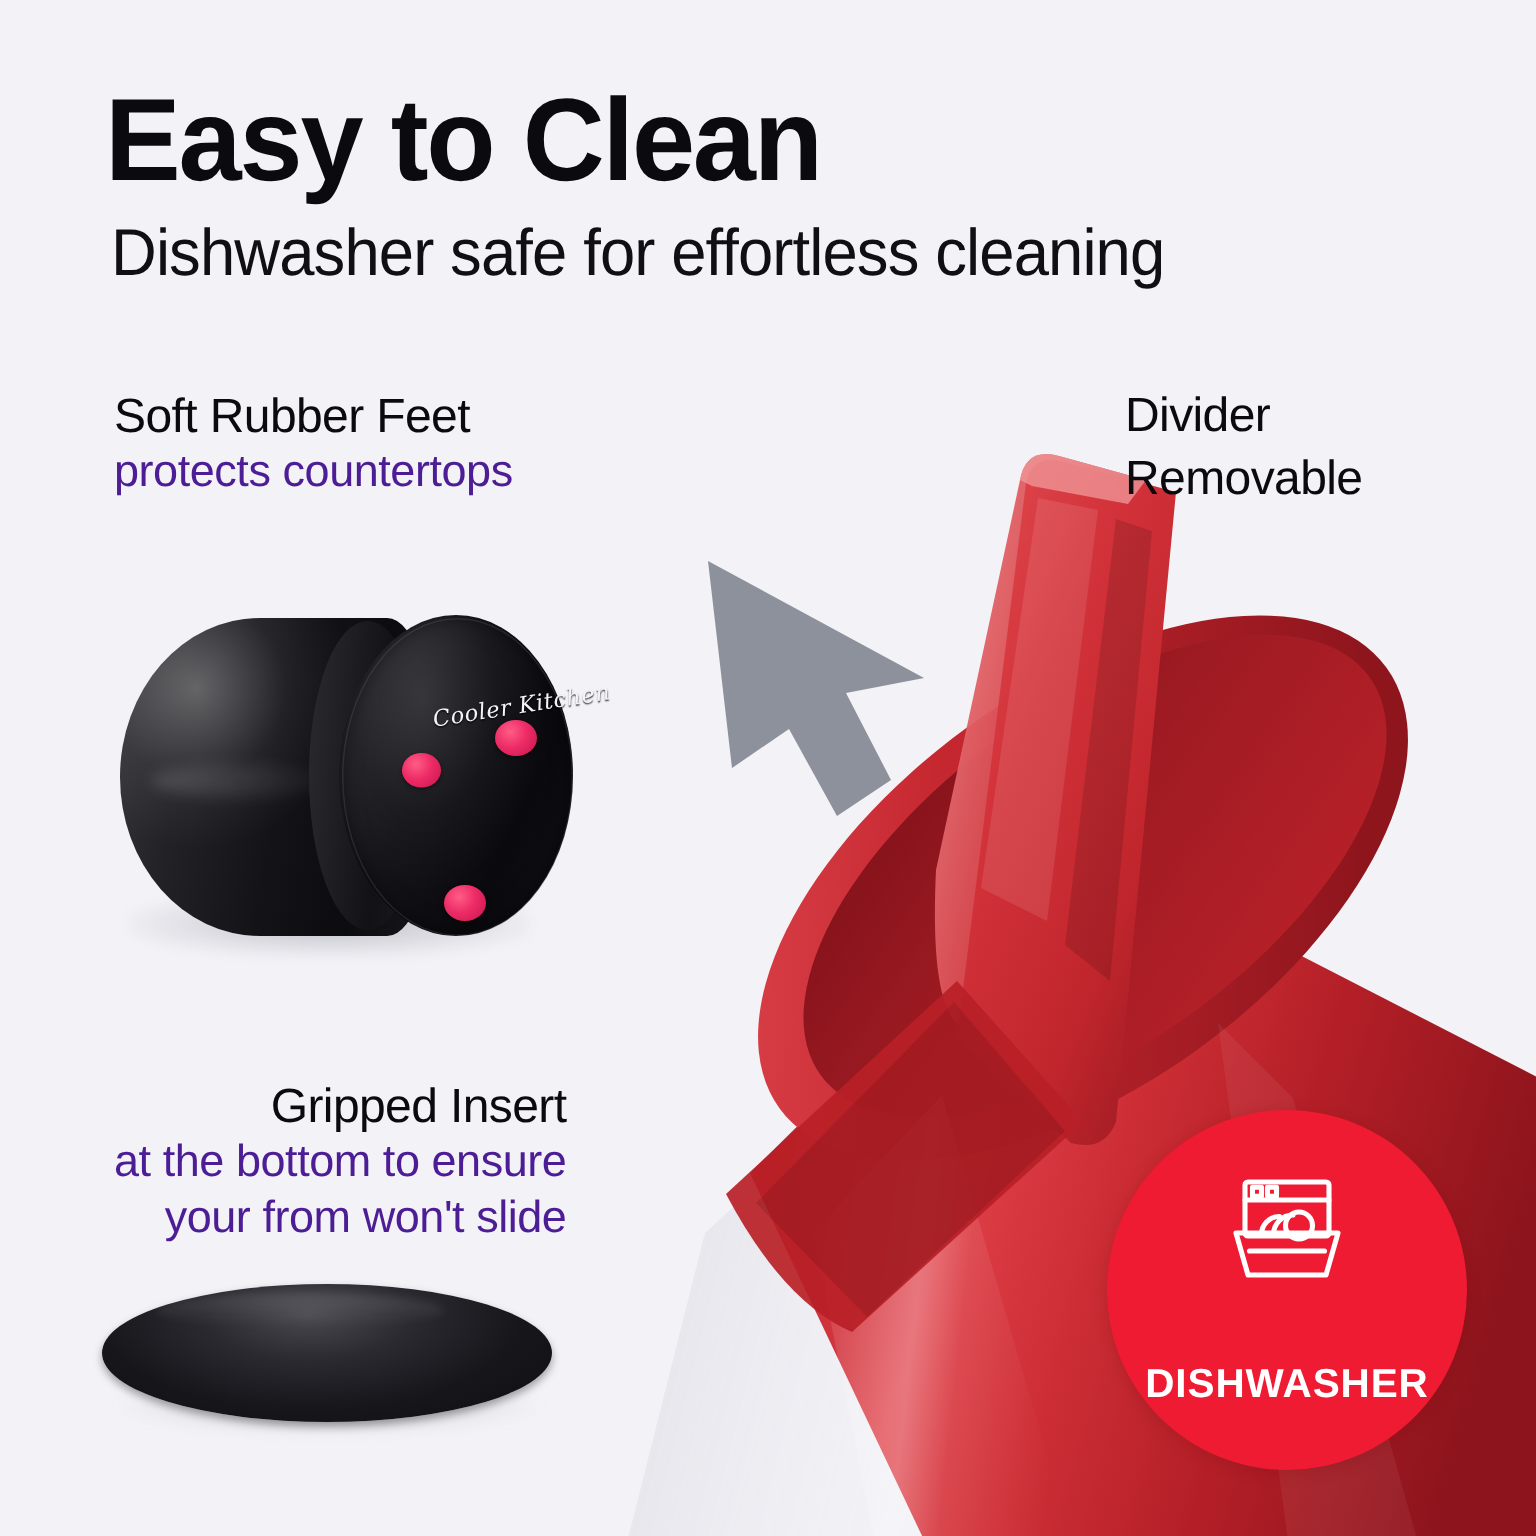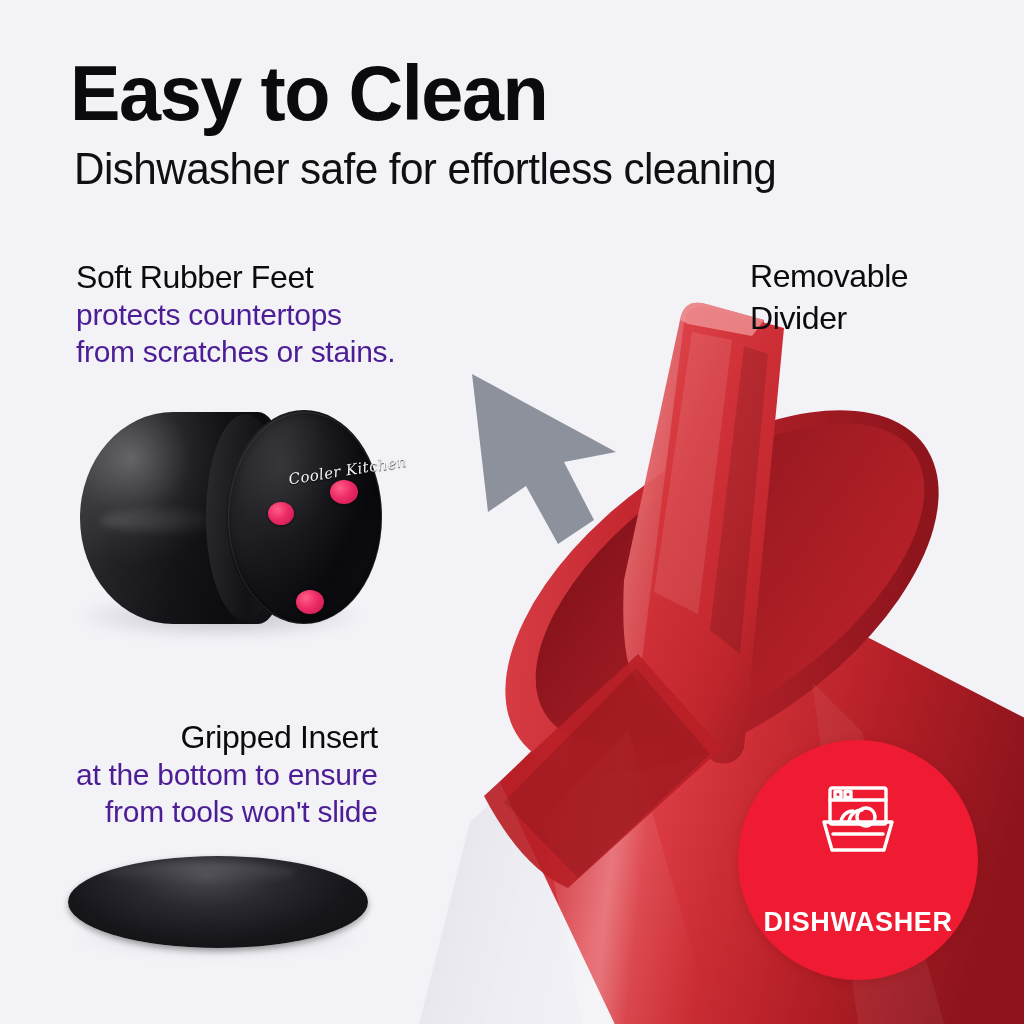--- a/index.html
+++ b/index.html
@@ -245,44 +245,43 @@
       </g>
     </svg>
     <div class="badge-text">
       <div>DISHWASHER</div>
     </div>
   </div>
 
   <div class="feat-block" id="feat-feet">
     <div class="feat-title">Soft Rubber Feet</div>
     <div class="feat-body">protects countertops</div>
-    <div class="feat-body">from scratches or stains.</div>
   </div>
 
   <div id="feet-photo">
     <div class="cyl-shadow"></div>
     <div class="cyl-body"></div>
     <div class="cyl-ring"></div>
     <div class="cyl-base"></div>
     <div class="cyl-base-edge"></div>
     <div class="brand-script">Cooler Kitchen</div>
     <div class="foot" id="foot-1"></div>
     <div class="foot" id="foot-2"></div>
     <div class="foot" id="foot-3"></div>
   </div>
 
   <div class="feat-block" id="feat-grip">
     <div class="feat-title">Gripped Insert</div>
     <div class="feat-body">at the bottom to ensure</div>
-    <div class="feat-body">from tools won't slide</div>
+    <div class="feat-body">your from won't slide</div>
   </div>
 
   <div id="grip-photo">
     <div class="pad-shadow"></div>
     <div class="pad"></div>
   </div>
 
   <div class="feat-block" id="feat-divider">
+    <div class="feat-title">Divider</div>
     <div class="feat-title">Removable</div>
-    <div class="feat-title">Divider</div>
   </div>
 
 </div>
 
 </body></html>

